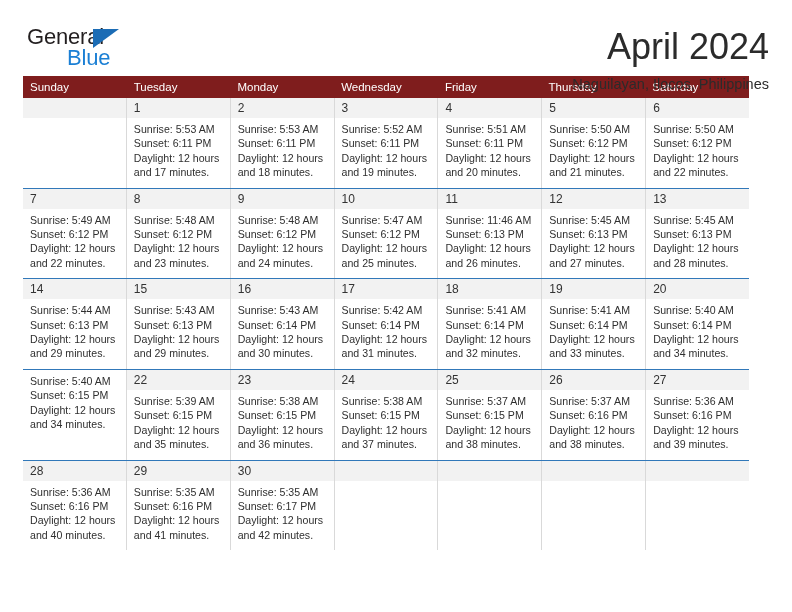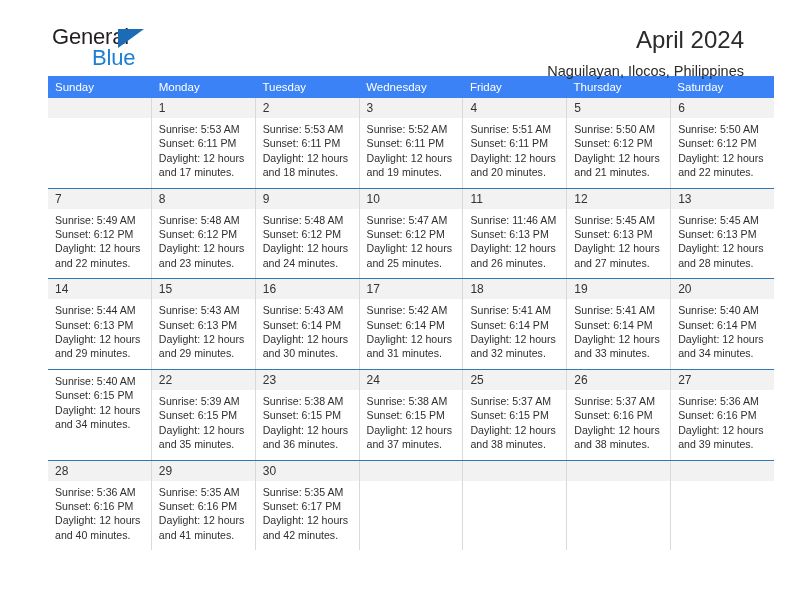--- a/index.html
+++ b/index.html
@@ -12,21 +12,21 @@
     height: 612px;
     font-family: "Liberation Sans", sans-serif;
     color: #000000;
     overflow: hidden;
   }
   .page {
     position: relative;
     width: 792px;
     height: 545px;
     box-sizing: border-box;
-    padding: 0 48px;
+    padding: 0 23px;
   }
 
   
   .header {
     position: relative;
     height: 72px;
     display: flex;
     align-items: flex-start;
     justify-content: space-between;
     padding-top: 26px;
@@ -64,40 +64,40 @@
     font-size: 22px;
     color: #1b7fd4;
     letter-spacing: -0.2px;
   }
 
   .titles {
     text-align: right;
     padding-top: 0px;
   }
   .cal-title {
-    font-size: 24px;
+    font-size: 36px;
     color: #2b2b2b;
     line-height: 1.15;
     white-space: nowrap;
   }
   .cal-subtitle {
     font-size: 14.5px;
     color: #2b2b2b;
     margin-top: 9px;
     white-space: nowrap;
   }
 
   
   .calendar {
     width: 726px;
     margin-top: 4px;
   }
   .dow-row {
     display: flex;
-    background: #3b82f6;
+    background: #7f1d1d;
   }
   .dow-cell {
     flex: 1 1 0;
     height: 22px;
     line-height: 22px;
     padding-left: 7px;
     box-sizing: border-box;
     font-size: 11.5px;
     color: #ffffff;
   }
@@ -163,22 +163,22 @@
     <div class="titles">
       <div class="cal-title">April 2024</div>
       <div class="cal-subtitle">Naguilayan, Ilocos, Philippines</div>
     </div>
 
   </div>
 
   <div class="calendar">
     <div class="dow-row" id="dow-row">
         <div class="dow-cell">Sunday</div>
+        <div class="dow-cell">Tuesday</div>
         <div class="dow-cell">Monday</div>
-        <div class="dow-cell">Tuesday</div>
         <div class="dow-cell">Wednesday</div>
         <div class="dow-cell">Friday</div>
         <div class="dow-cell">Thursday</div>
         <div class="dow-cell">Saturday</div>
       </div>
     <div id="weeks-container">
         <div class="week-row first">
           <div class="day-cell empty">
             <div class="daynum"></div>
             <div class="day-body">

